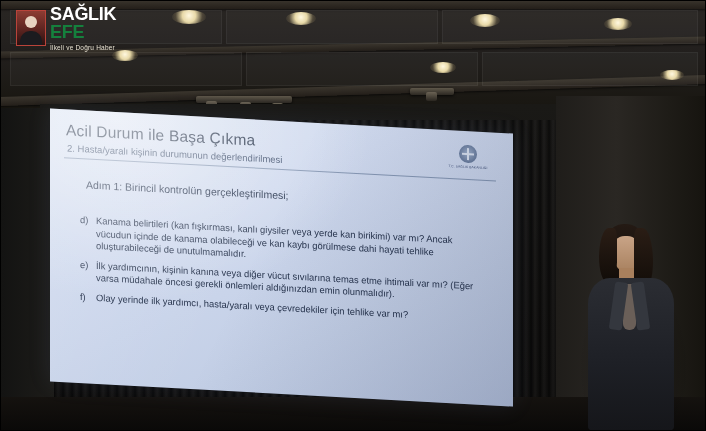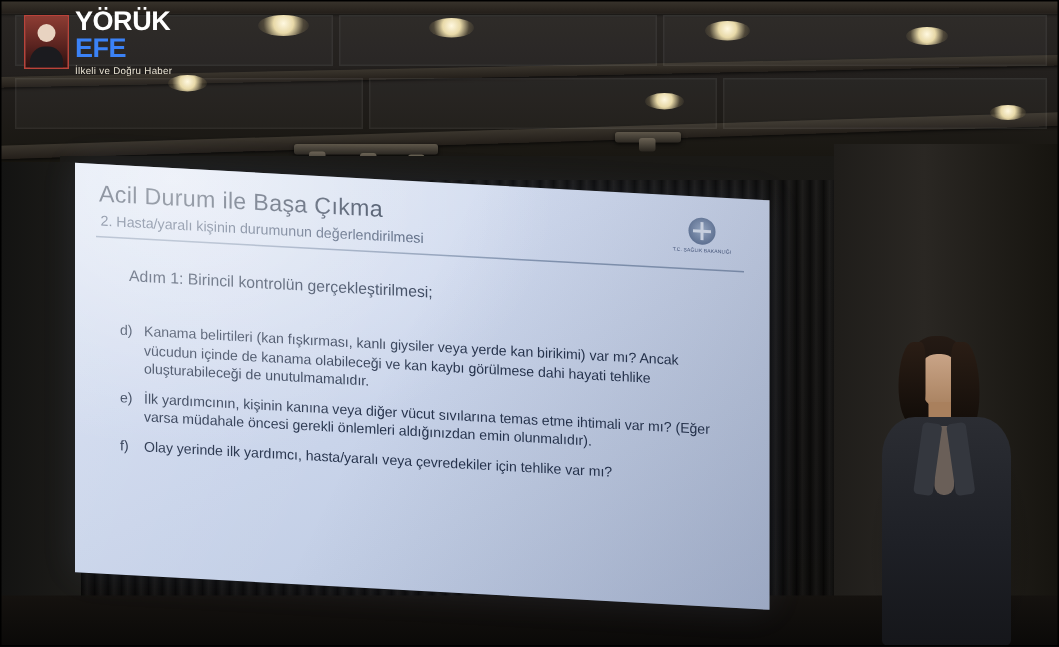--- a/index.html
+++ b/index.html
@@ -326,21 +326,21 @@
   .wm-text {
     margin-left: 4px;
   }
   .wm-main {
     font-size: 18px;
     font-weight: bold;
     line-height: 1;
     letter-spacing: -0.3px;
   }
   .wm-main .yor { color: #ffffff; }
-  .wm-main .efe { color: #3b82f6; }
+  .wm-main .efe { color: #15803d; }
   .wm-sub {
     font-size: 6.5px;
     color: #e8e2d2;
     margin-top: 3px;
     letter-spacing: 0.2px;
   }
   .wm-bar {
     position: absolute;
     left: 32px; top: 2px;
     width: 102px; height: 22px;
@@ -441,21 +441,21 @@
     <div class="p-inner"></div>
     <div class="p-lapel-l"></div>
     <div class="p-lapel-r"></div>
   </div>
 
   <div class="watermark">
     <div class="wm-bar"></div>
     <div class="wm-photo"></div>
     <div class="wm-text">
       <div class="wm-main">
-        <span class="yor">YÖRÜK</span>
+        <span class="yor">SAĞLIK</span>
         <span class="efe">EFE</span>
       </div>
       <div class="wm-sub">İlkeli ve Doğru Haber</div>
     </div>
   </div>
 
   <div class="frame-border"></div>
 </div>
 
 </body></html>

